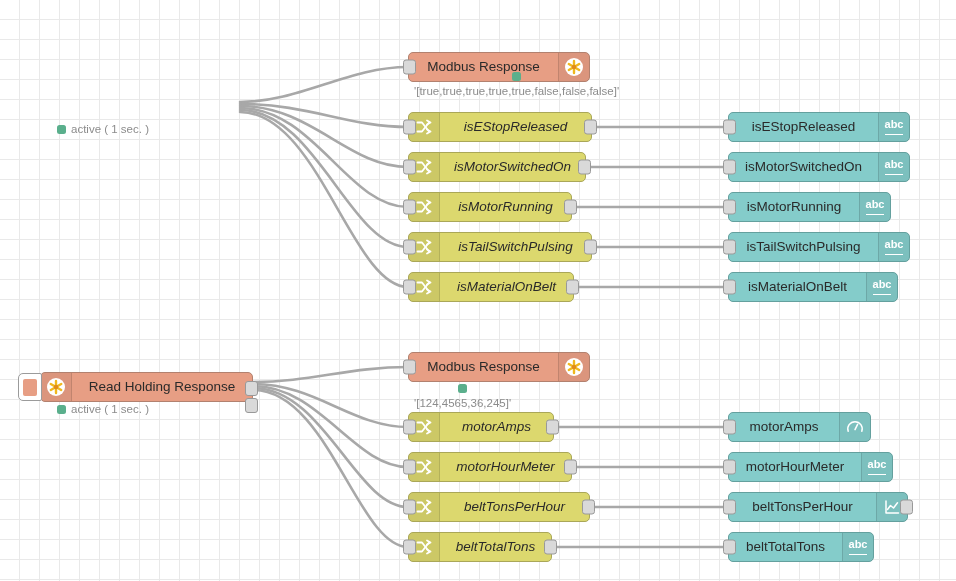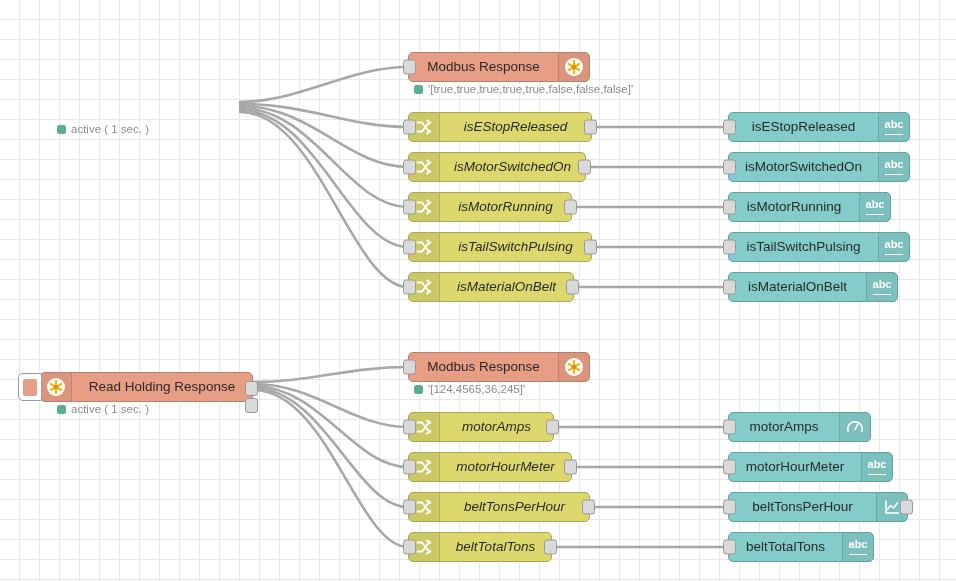--- a/index.html
+++ b/index.html
@@ -206,21 +206,21 @@
         <circle cx="10" cy="10" r="9" fill="#ffffff"></circle>
         <g stroke="#f0b81e" stroke-width="2.4" stroke-linecap="round">
           <line x1="10" y1="4" x2="10" y2="16"></line>
           <line x1="4.8" y1="7" x2="15.2" y2="13"></line>
           <line x1="4.8" y1="13" x2="15.2" y2="7"></line>
         </g>
         <circle cx="10" cy="10" r="2.2" fill="#e08b1a"></circle>
       </svg>
     </div>
   </div>
-  <div class="status" style="left:414px; top:84px;">
+  <div class="status" style="left:414px; top:72px;flex-direction:column;">
     <span class="dot"></span>
     <span>'[true,true,true,true,true,false,false,false]'</span>
   </div>
 
   <div class="node fn-node" style="left:408px; top:112px; width:184px;">
     <div class="port in"></div>
     <div class="icon-box icon-left">
       <svg width="20" height="20" viewBox="0 0 20 20" fill="none" stroke="#ffffff" stroke-width="1.8" stroke-linecap="round" stroke-linejoin="round">
         <path d="M3.5 5.5 H8 L15 14.5"></path>
         <path d="M3.5 14.5 H8 L15 5.5"></path>
@@ -360,21 +360,21 @@
         <circle cx="10" cy="10" r="9" fill="#ffffff"></circle>
         <g stroke="#f0b81e" stroke-width="2.4" stroke-linecap="round">
           <line x1="10" y1="4" x2="10" y2="16"></line>
           <line x1="4.8" y1="7" x2="15.2" y2="13"></line>
           <line x1="4.8" y1="13" x2="15.2" y2="7"></line>
         </g>
         <circle cx="10" cy="10" r="2.2" fill="#e08b1a"></circle>
       </svg>
     </div>
   </div>
-  <div class="status" style="left:414px; top:384px;">
+  <div class="status" style="left:414px; top:384px;flex-direction:column;">
     <span class="dot"></span>
     <span>'[124,4565,36,245]'</span>
   </div>
 
   <div class="node fn-node" style="left:408px; top:412px; width:146px;">
     <div class="port in"></div>
     <div class="icon-box icon-left">
       <svg width="20" height="20" viewBox="0 0 20 20" fill="none" stroke="#ffffff" stroke-width="1.8" stroke-linecap="round" stroke-linejoin="round">
         <path d="M3.5 5.5 H8 L15 14.5"></path>
           <path d="M3.5 14.5 H8 L15 5.5"></path>

